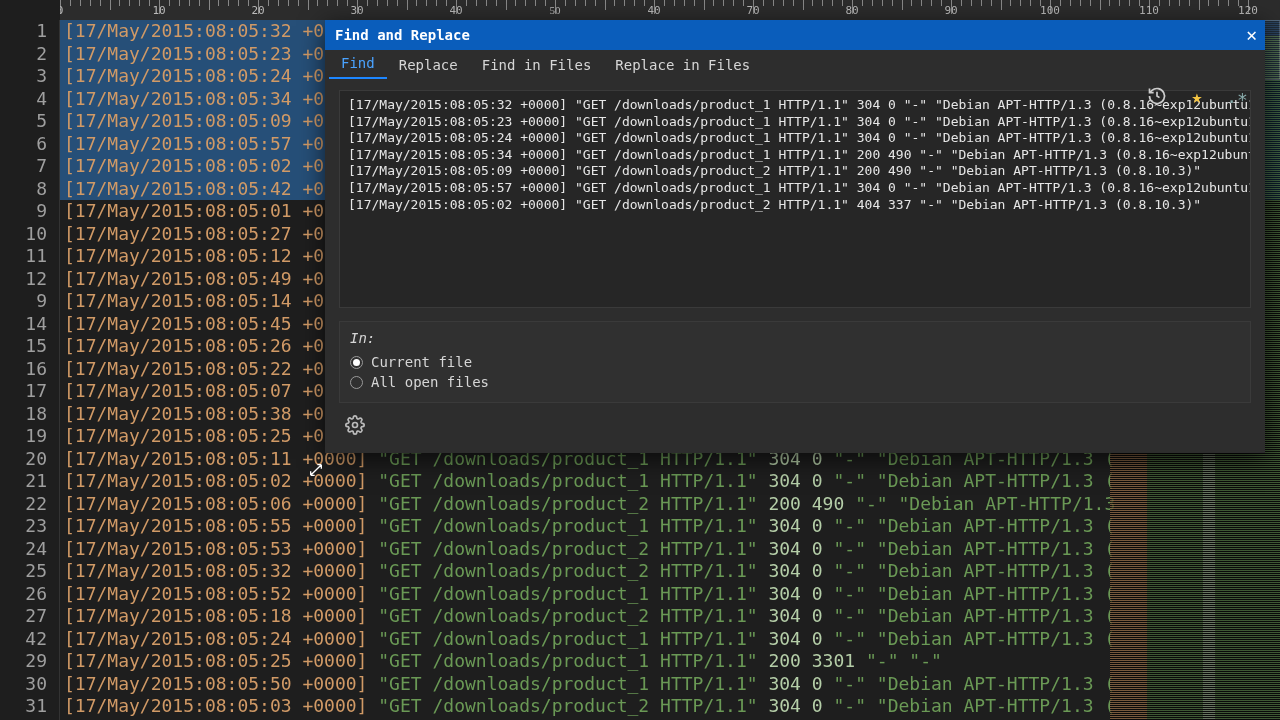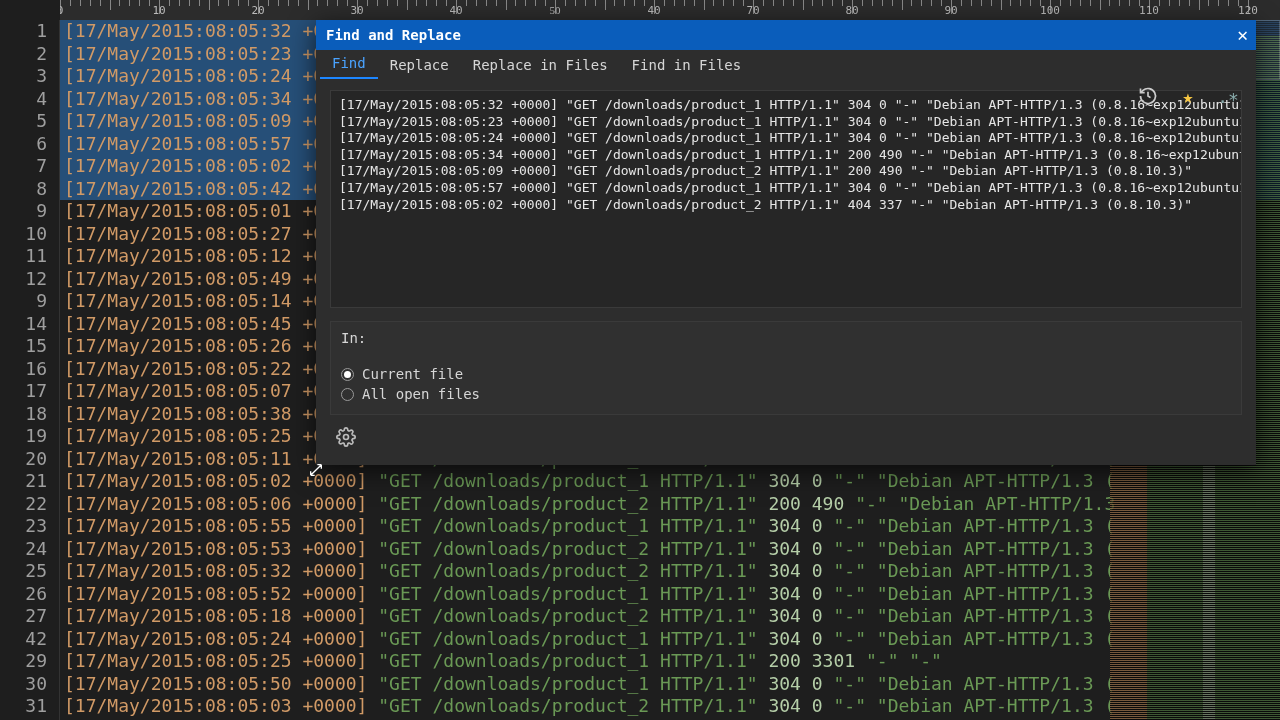--- a/index.html
+++ b/index.html
@@ -24,40 +24,40 @@
   .t-str{ color:#6a9955; }     
   .t-num{ color:#b5cea8; }
 
   
   .minimap { position:absolute; top:20px; right:0; width:170px; height:700px; background:#000a; z-index:2; overflow:hidden; }
   .minimap .mm-sel { background:#264f78; height:1px; }
   .minimap .mm-row { height:1px; background:linear-gradient(to right,#d19a66 0 22%,#6a9955 22% 55%,#b5cea8 55% 62%,#6a9955 62% 100%); opacity:.55; margin-bottom:1px; }
   .minimap .mm-view { position:absolute; left:0; right:0; top:0; height:60px; background:#ffffff14; border:1px solid #ffffff30; }
 
   
-  .dialog { position:absolute; top:20px; left:316px; width:940px; background:#2d2d2d; box-shadow:0 6px 24px #000a; z-index:10; color:#d6d6d6; font-size:14px; }
+  .dialog { position:absolute; top:20px; left:325px; width:940px; background:#2d2d2d; box-shadow:0 6px 24px #000a; z-index:10; color:#d6d6d6; font-size:14px; }
   .titlebar { background:#0a5dbb; color:#fff; display:flex; align-items:center; justify-content:space-between; height:30px; padding:0 8px 0 8px; font-weight:600; }
   .titlebar .title { padding-left:2px; }
   .titlebar .close { cursor:pointer; font-size:18px; line-height:1; }
   .tabs { display:flex; background:#2d2d2d; border-bottom:1px solid #0000; padding:0 4px; height:30px; align-items:flex-end; }
   .tab { padding:6px 12px; color:#d6d6d6; cursor:pointer; }
   .tab.active { color:#4aa3ff; border-bottom:2px solid #1d86ff; }
   .dlg-body { padding:10px 14px 12px 14px; }
   .toolbar-icons { position:absolute; right:12px; top:60px; display:flex; gap:8px; }
   .ico { width:32px; height:32px; display:flex; align-items:center; justify-content:center; background:transparent; border-radius:3px; font-size:18px; cursor:pointer; }
   .ico.star{ color:#f5c542; }
   .ico.regex{ color:#8aa; font-family:Consolas,monospace; }
   .ico.hist{ color:#ccc; }
   .label { margin:4px 0 6px 0; display:block; }
   .find-box { width:100%; background:#262626; border:1px solid #3a3a3a; color:#e6e6e6; font-family:Consolas,monospace; font-size:13px; line-height:16.6px; height:218px; padding:6px 8px; resize:none; overflow:auto; white-space:pre; }
   .find-box::-webkit-scrollbar{width:14px}
   .find-box::-webkit-scrollbar-thumb{background:#555;}
   .lower { display:flex; gap:10px; margin-top:10px; }
   .scope { flex:1; background:#303030; border:1px solid #3a3a3a; padding:8px 10px; }
-  .scope .hdr { margin-bottom:16px; }
+  .scope .hdr { margin-bottom:4px;font-style:italic; }
   .radio-row { display:flex; gap:80px; }
   .radio { display:flex; align-items:center; gap:8px; margin:4px 0; cursor:pointer; }
   .radio .dot { width:13px; height:13px; border-radius:50%; border:1px solid #999; display:flex; align-items:center; justify-content:center; }
   .radio.checked .dot::after{ content:""; width:7px; height:7px; border-radius:50%; background:#fff; display:block; }
   .btns { width:112px; display:flex; flex-direction:column; gap:8px; }
   .btn { background:#3a3a3a; border:1px solid #4a4a4a; color:#e6e6e6; height:32px; cursor:pointer; text-align:center; line-height:30px; }
   .btn .ul { text-decoration:underline; }
   .gear { margin-top:6px; width:32px; height:32px; display:flex; align-items:center; justify-content:center; color:#bbb; font-size:20px; cursor:pointer; }
 
   .cursor-arrow{position:absolute;width:16px;height:16px;z-index:50;pointer-events:none;}
@@ -630,22 +630,22 @@
 </div>
 
 <div class="dialog">
   <div class="titlebar">
     <span class="title">Find and Replace</span>
     <span class="close">✕</span>
   </div>
   <div class="tabs" id="dlg-tabs">
       <div class="tab active">Find</div>
       <div class="tab">Replace</div>
+      <div class="tab">Find in Files</div>
       <div class="tab">Replace in Files</div>
-      <div class="tab">Find in Files</div>
     </div>
 
   <div class="dlg-body">
     <div class="toolbar-icons">
       <div class="ico hist">
         <svg width="20" height="20" viewBox="0 0 24 24" fill="none" stroke="currentColor" stroke-width="2">
             <path d="M3 12a9 9 0 1 0 3-6.7L3 8"></path>
             <polyline points="3 3 3 8 8 8"></polyline>
             <polyline points="12 7 12 12 15 14"></polyline>
           </svg>

